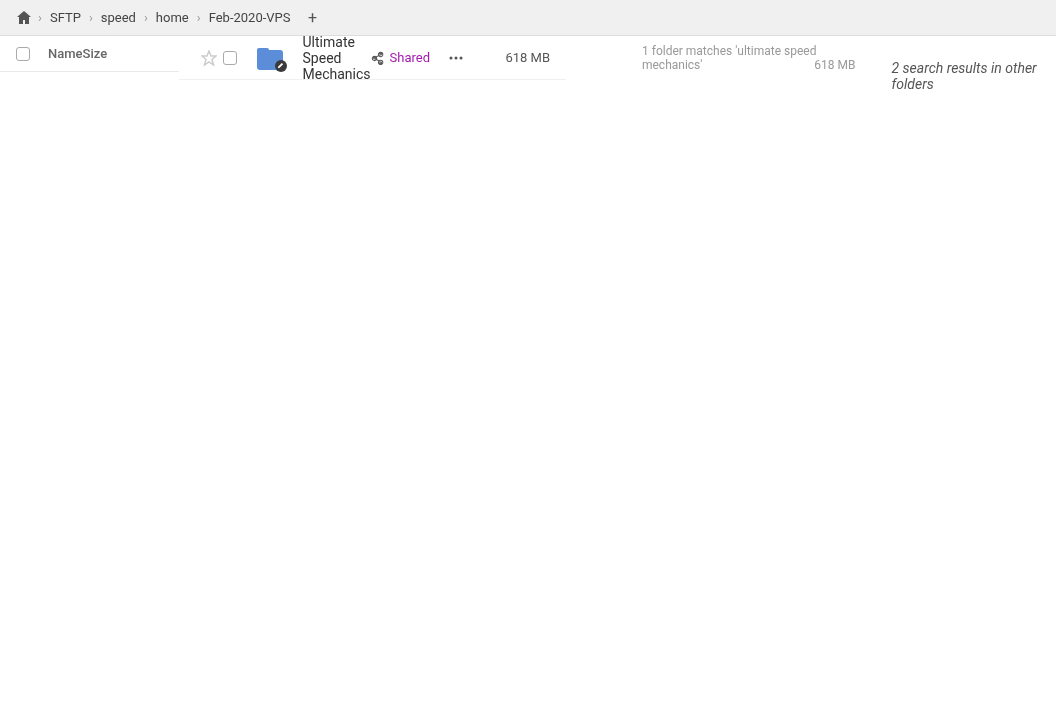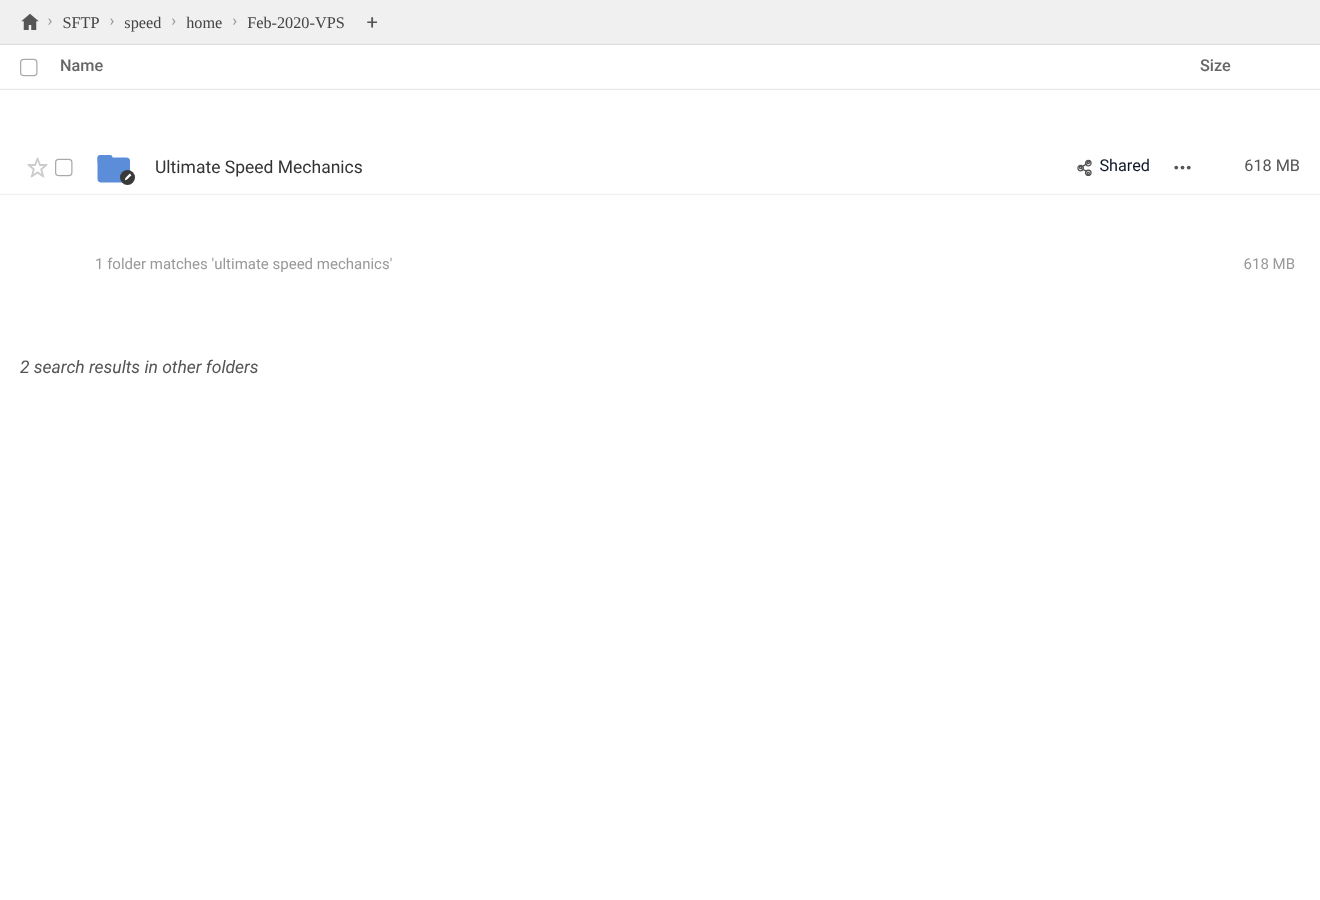--- a/index.html
+++ b/index.html
@@ -51,42 +51,40 @@
     }
 
     .breadcrumb-item {
       font-size: 13px;
       color: #444;
       padding: 2px 6px;
       border-radius: 4px;
       cursor: pointer;
       display: flex;
       align-items: center;
-      font-family: Liberation Serif, serif;
     }
 
     .breadcrumb-add {
       display: flex;
       align-items: center;
       justify-content: center;
       width: 24px;
       height: 24px;
       border-radius: 4px;
       cursor: pointer;
       margin-left: 4px;
       color: #555;
       font-size: 16px;
     }
 
     .main-content {
       background: #ffffff;
       height: calc(720px - 36px);
       display: flex;
-      flex-direction: column;
-      gap: 40px;
+      flex-direction: row;
     }
 
     .table-header {
       display: flex;
       align-items: center;
       padding: 8px 16px;
       border-bottom: 1px solid #e8e8e8;
       height: 36px;
     }
 
@@ -154,21 +152,21 @@
       flex: 1;
       font-size: 14px;
       color: #333;
       margin-left: 16px;
     }
 
     .shared-badge {
       display: flex;
       align-items: center;
       gap: 5px;
-      color: #0f172a;
+      color: #a21caf;
       font-size: 13px;
     }
 
     .shared-badge svg {
       width: 14px;
       height: 14px;
       fill: #555;
     }
 
     .more-btn {

